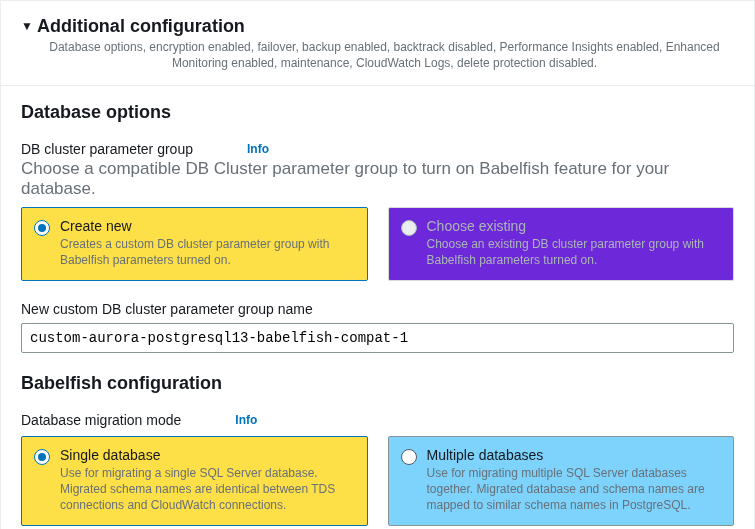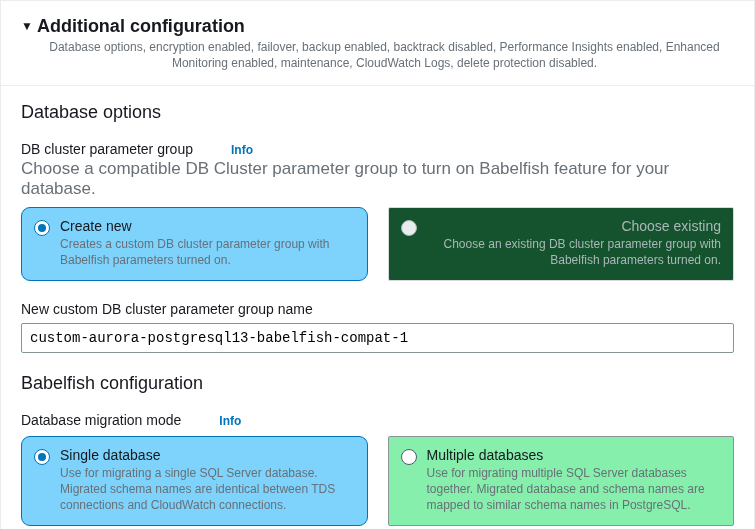--- a/index.html
+++ b/index.html
@@ -35,28 +35,28 @@
       color: #687078;
       font-size: 12px;
       line-height: 16px;
       margin-top: 2px;
       padding-left: 14px;
       text-align: center;
     }
     .content { padding: 16px 20px 24px 20px; }
     .section-title {
       font-size: 18px;
-      font-weight: 400;
+      font-weight: 700;
       margin-bottom: 18px;
       color: #16191f;
     }
     .field-label-row {
       display: flex;
-      align-items: flex-end;
-      gap: 11px;
+      align-items: center;
+      gap: 27px;
     }
     .field-label {
       font-size: 14px;
       color: #16191f;
     }
     .info-link {
       color: #0073bb;
       font-size: 12px;
       font-weight: 700;
       cursor: pointer;
@@ -73,32 +73,30 @@
       margin-top: 8px;
     }
     .tile {
       flex: 1;
       border: 1px solid #879596;
       border-radius: 2px;
       padding: 10px 12px 12px 12px;
       display: flex;
       gap: 10px;
       cursor: pointer;
-      background: #86efac;
+      background: #7dd3fc;
     }
     .tile.selected {
       border-color: #0073bb;
-      background: #7dd3fc;
-      border-radius: 9px;
+      background: #fde047;
     }
     .tile.disabled {
-      background: #14532d;
+      background: #6d28d9;
       border-color: #d5dbdb;
       cursor: default;
-      text-align: right;
     }
     .tile.disabled .tile-title,
     .tile.disabled .tile-desc { color: #aab7b8; }
     .radio-outer {
       flex-shrink: 0;
       width: 16px;
       height: 16px;
       border-radius: 50%;
       border: 1px solid #545b64;
       margin-top: 2px;

